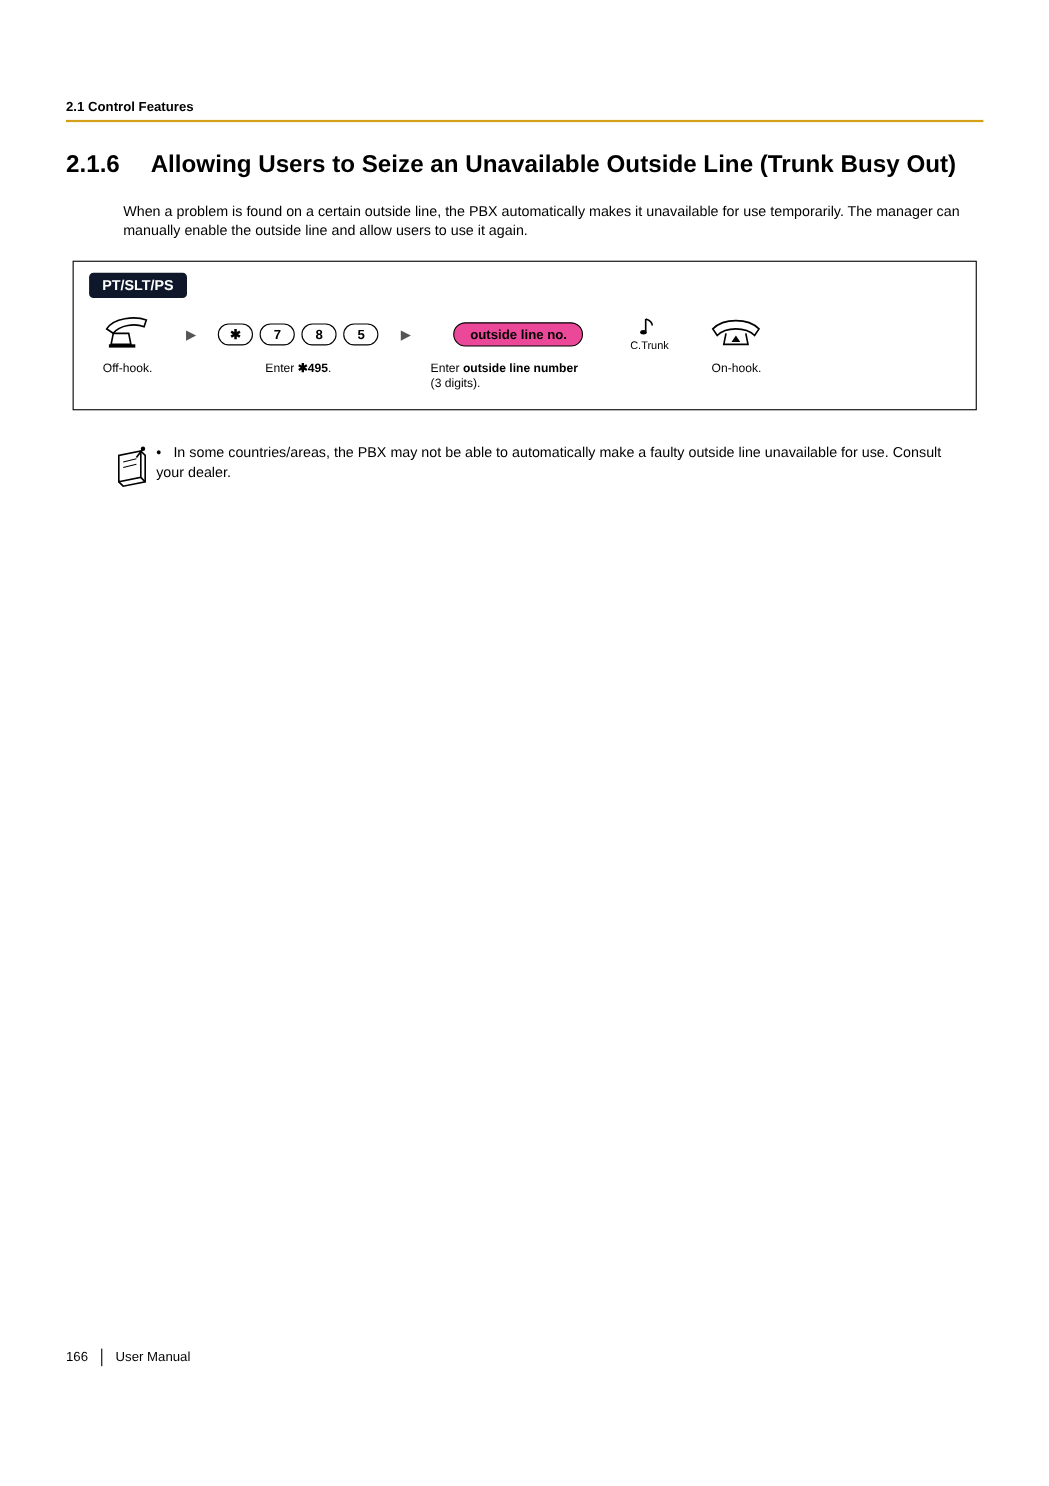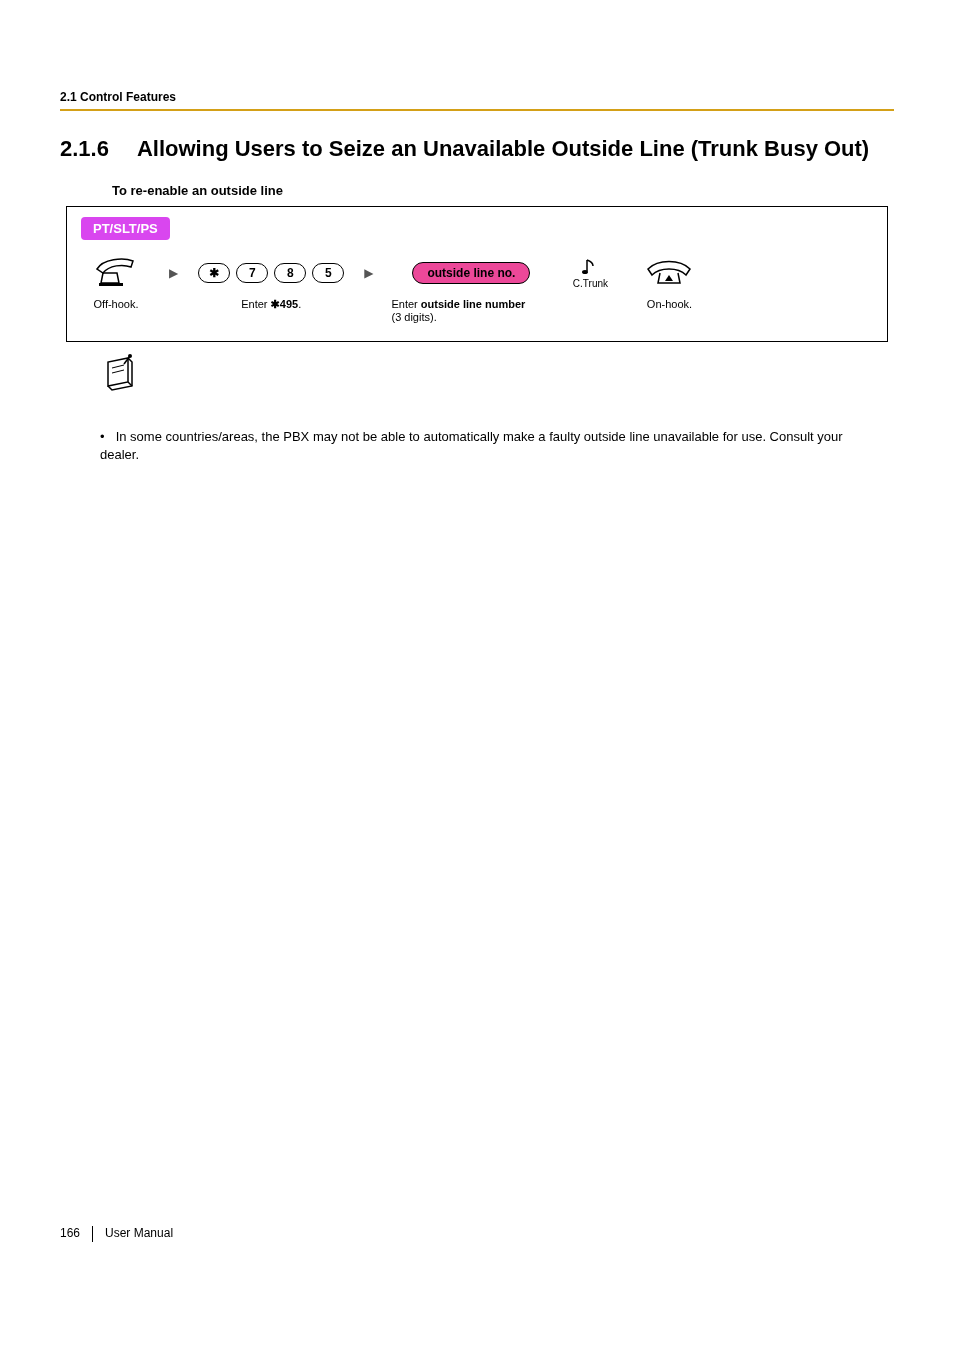--- a/index.html
+++ b/index.html
@@ -50,21 +50,21 @@
     margin: 0 0 8px 52px;
   }
   .proc-box {
     border: 1px solid #000;
     margin-left: 6px;
     margin-right: 6px;
     padding: 10px 14px 16px 14px;
   }
   .proc-tab {
     display: inline-block;
-    background: #d946ef;
+    background: #0f172a;
     color: #fff;
     font-size: 13px;
     font-weight: bold;
     padding: 4px 12px;
     border-radius: 4px;
     margin-bottom: 14px;
   }
   .steps {
     display: flex;
     align-items: flex-start;
@@ -122,25 +122,24 @@
   }
   .ctone {
     display: flex;
     flex-direction: column;
     align-items: center;
     font-size: 10px;
     line-height: 1;
   }
   .note-row {
     display: flex;
-    gap: 32px;
-    margin-top: 8px;
+    gap: 2px;
+    margin-top: 29px;
     padding-left: 40px;
     padding-right: 10px;
-    flex-direction: column;
   }
   .note-icon { flex: 0 0 auto; }
   .note-text {
     font-size: 13px;
     line-height: 1.4;
     flex: 1 1 auto;
   }
   .bullet {
     display: inline-block;
     width: 12px;
@@ -165,22 +164,22 @@
 
 <div class="page">
   <div class="running-head">2.1 Control Features</div>
   <hr class="hr-gold">
 
   <h2 class="section-title">
     <span class="section-num">2.1.6</span>
     <span class="section-txt">Allowing Users to Seize an Unavailable Outside Line (Trunk Busy Out)</span>
   </h2>
 
-
-  <p class="sub-head">To re-enable an outside line</p>
+  <p class="body-text">When a problem is found on a certain outside line, the PBX automatically makes it unavailable for use temporarily. The manager can manually enable the outside line and allow users to use it again.</p>
+
 
   <div class="proc-box">
     <div class="proc-tab">PT/SLT/PS</div>
 
     <div class="steps">
 
       <div class="step" style="width:70px;">
         <div class="step-icon-row">
           <span>
             <svg width="46" height="34" viewBox="0 0 46 34">

